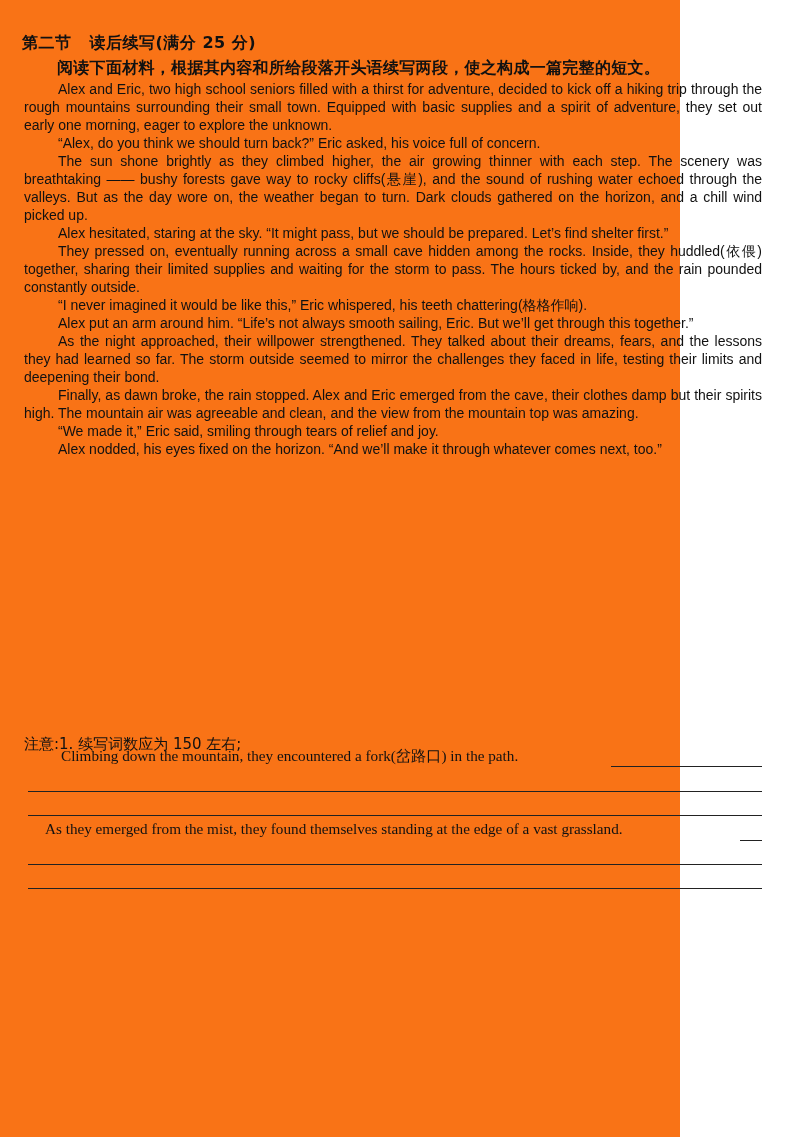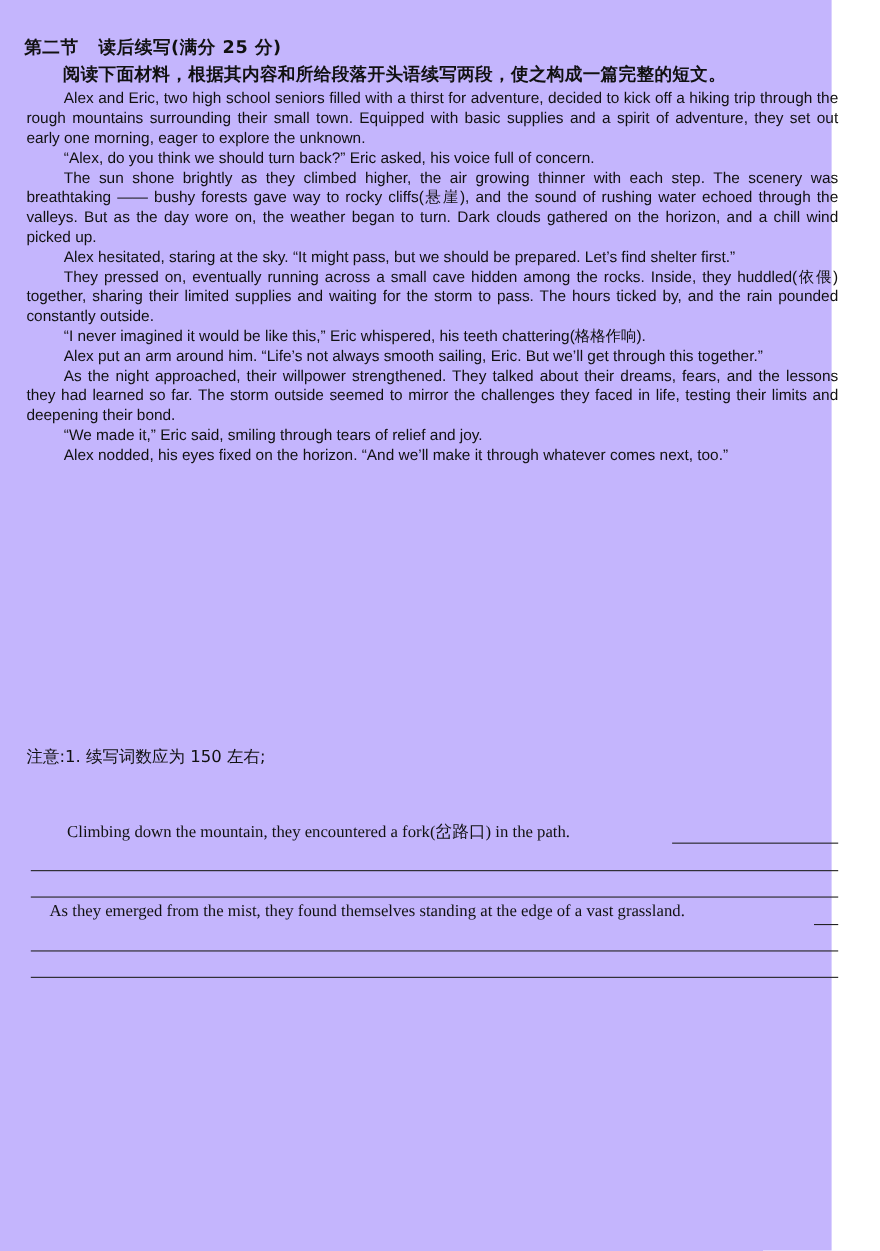--- a/index.html
+++ b/index.html
@@ -11,23 +11,23 @@
       width: 800px;
       height: 1137px;
       position: relative;
       overflow: hidden;
       font-family: "Liberation Serif", "DejaVu Serif", serif;
       color: #111111;
     }
     .page {
       position: absolute;
       left: 0; top: 0;
-      width: 756px;
+      width: 680px;
       height: 1137px;
-      background: #c4b5fd;
+      background: #f97316;
     }
     .section-title {
       position: absolute;
       left: 22px;
       top: 33px;
       font-size: 16px;
       font-weight: bold;
       letter-spacing: 0.5px;
       font-family: "DejaVu Sans", sans-serif;
     }
@@ -51,21 +51,21 @@
       text-align: justify;
       font-family: Liberation Sans, sans-serif;
     }
     .passage p {
       margin: 0;
       text-indent: 34px;
     }
     .notes {
       position: absolute;
       left: 24px;
-      top: 676px;
+      top: 732px;
       width: 740px;
       font-size: 15px;
       line-height: 24.6px;
       font-family: "DejaVu Sans", sans-serif;
     }
     .notes .row { display: block; white-space: nowrap; }
     .notes .row2 { padding-left: 40px; }
     .prompt {
       position: absolute;
       font-size: 15.2px;
@@ -110,20 +110,21 @@
 
   <div class="passage">
     <p>Alex and Eric, two high school seniors filled with a thirst for adventure, decided to kick off a hiking trip through the rough mountains surrounding their small town. Equipped with basic supplies and a spirit of adventure, they set out early one morning, eager to explore the unknown.</p>
     <p>“Alex, do you think we should turn back?” Eric asked, his voice full of concern.</p>
     <p>The sun shone brightly as they climbed higher, the air growing thinner with each step. The scenery was breathtaking —— bushy forests gave way to rocky cliffs(悬崖), and the sound of rushing water echoed through the valleys. But as the day wore on, the weather began to turn. Dark clouds gathered on the horizon, and a chill wind picked up.</p>
     <p>Alex hesitated, staring at the sky. “It might pass, but we should be prepared. Let’s find shelter first.”</p>
     <p>They pressed on, eventually running across a small cave hidden among the rocks. Inside, they huddled(依偎) together, sharing their limited supplies and waiting for the storm to pass. The hours ticked by, and the rain pounded constantly outside.</p>
     <p>“I never imagined it would be like this,” Eric whispered, his teeth chattering(格格作响).</p>
     <p>Alex put an arm around him. “Life’s not always smooth sailing, Eric. But we’ll get through this together.”</p>
     <p>As the night approached, their willpower strengthened. They talked about their dreams, fears, and the lessons they had learned so far. The storm outside seemed to mirror the challenges they faced in life, testing their limits and deepening their bond.</p>
+    <p>Finally, as dawn broke, the rain stopped. Alex and Eric emerged from the cave, their clothes damp but their spirits high. The mountain air was agreeable and clean, and the view from the mountain top was amazing.</p>
     <p>“We made it,” Eric said, smiling through tears of relief and joy.</p>
     <p>Alex nodded, his eyes fixed on the horizon. “And we’ll make it through whatever comes next, too.”</p>
   </div>
 
   <div class="notes">
     <span class="row"><span>注意:</span><span>1. 续写词数应为 150 左右;</span></span>
   </div>
 
   <div class="prompt" style="left:61px; top:746px;">Climbing down the mountain, they encountered a fork(岔路口) in the path.</div>
   <div class="blank-inline" style="left:611px; width:151px; top:766px;"></div>

